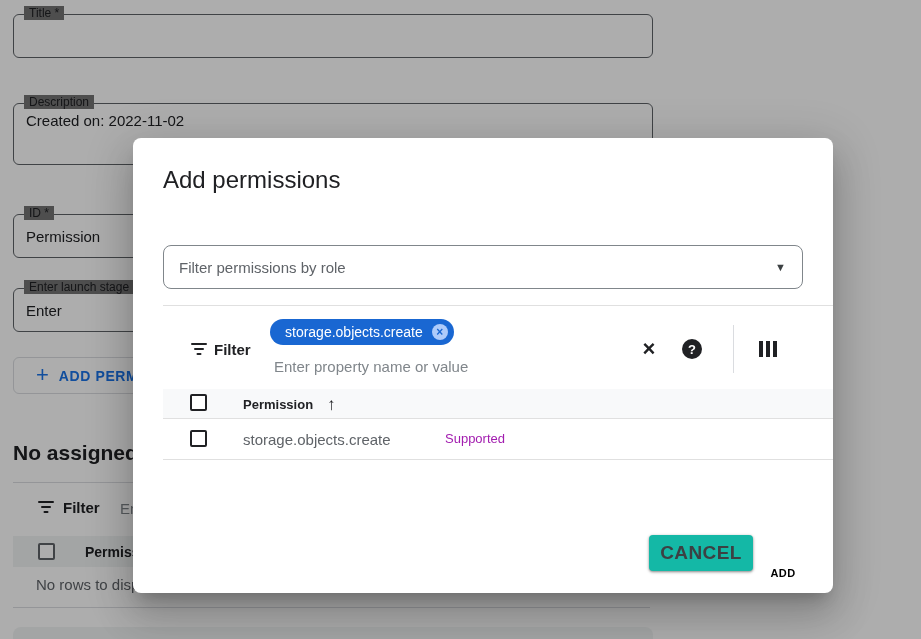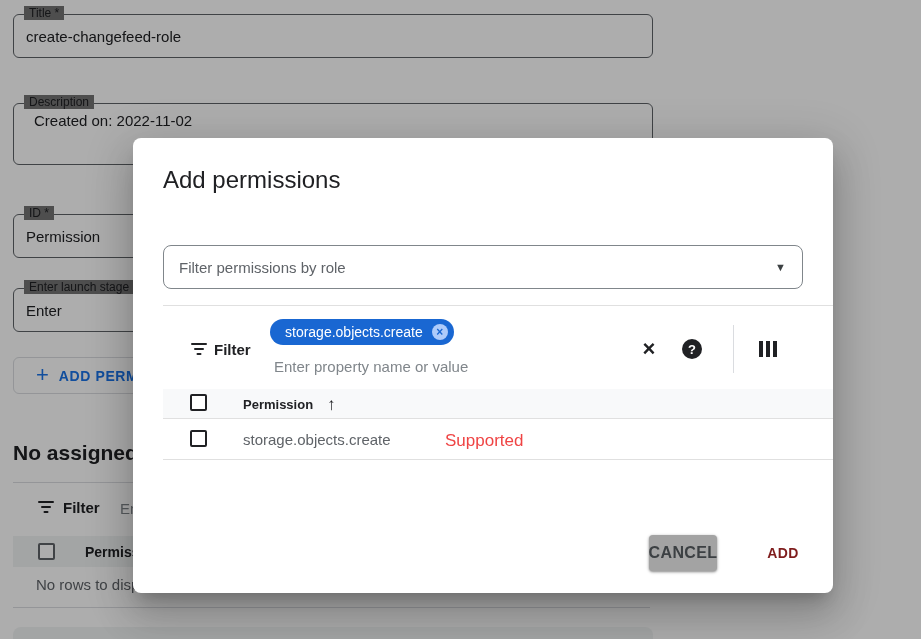--- a/index.html
+++ b/index.html
@@ -4,21 +4,21 @@
 <style>
   * { margin:0; padding:0; box-sizing:border-box; }
   html,body { background:#e8e8e8; }
   body { font-family:"Liberation Sans", sans-serif; }
   .page { position:relative; width:921px; height:639px; background:#ffffff; overflow:hidden; }
 
   
   .field { position:absolute; background:#fff; border:1px solid #5f6368; border-radius:6px; }
   .field .flabel { position:absolute; top:-9px; left:10px; background:#737373; padding:0 5px; font-size:12px; color:#202124; white-space:nowrap; }
   .field .fvalue { position:absolute; left:12px; top:50%; transform:translateY(-50%); font-size:15px; color:#202124; white-space:nowrap; }
-  .field .fvalue.top { top:8px; transform:none;margin-left:8px; }
+  .field .fvalue.top { top:8px; transform:none; }
   .char-counter { position:absolute; left:340px; top:64px; width:300px; text-align:right; font-size:13px; color:#5f6368; }
   .bg-add-btn { position:absolute; left:13px; top:357px; width:300px; height:37px; border:1px solid #dadce0; border-radius:6px; background:#fff; display:flex; align-items:center; gap:10px; padding-left:22px; color:#1a73e8; }
   .bg-add-btn .plus { font-size:22px; font-weight:400; line-height:1; margin-top:-2px; }
   .bg-add-btn .btxt { font-size:14px; font-weight:700; letter-spacing:0.6px; }
   .bg-heading { position:absolute; left:13px; top:441px; font-size:21px; font-weight:700; color:#202124; white-space:nowrap; }
   .divider { position:absolute; height:1px; background:#dadce0; }
   .bg-filter-row { position:absolute; left:13px; top:495px; width:640px; height:28px; }
   .bg-filter-row .flt-label { position:absolute; left:50px; top:4px; font-size:15px; font-weight:700; color:#202124; }
   .bg-filter-row .flt-ph { position:absolute; left:107px; top:5px; font-size:15px; color:#80868b; white-space:nowrap; }
   .bg-thead { position:absolute; left:13px; top:536px; width:640px; height:31px; background:#f1f3f4; }
@@ -58,35 +58,34 @@
   .cols-icon { position:absolute; left:626px; top:203px; width:19px; height:16px; display:flex; gap:3px; }
   .cols-icon i { display:block; width:4px; height:16px; background:#202124; }
   .dlg-thead { position:absolute; left:30px; top:251px; width:670px; height:30px; background:#f8f9fa; border-bottom:1px solid #e0e0e0; }
   .dlg-thead .cb { position:absolute; left:27px; top:5px; }
   .th-perm { position:absolute; left:80px; top:7px; font-size:13px; font-weight:700; color:#202124; display:flex; align-items:center; gap:14px; }
   .th-perm .sort { font-size:17px; font-weight:700; color:#202124; line-height:1; }
   .th-status { position:absolute; left:282px; top:7px; font-size:13px; font-weight:700; color:#202124;margin-top:36px; }
   .dlg-trow { position:absolute; left:30px; top:281px; width:670px; height:41px; border-bottom:1px solid #e0e0e0; background:#fff; }
   .dlg-trow .cb { position:absolute; left:27px; top:11px; }
   .td-perm { position:absolute; left:80px; top:12px; font-size:15px; color:#5f6368; }
-  .td-status { position:absolute; left:282px; top:12px; font-size:17px; color:#ef4444; }
-  .btn-cancel { position:absolute; left:516px; top:397px; width:68px; height:36px; background:#a3a3a3; border:none; border-radius:4px;
+  .td-status { position:absolute; left:282px; top:12px; font-size:13px; color:#a21caf; }
+  .btn-cancel { position:absolute; left:516px; top:397px; width:104px; height:36px; background:#14b8a6; border:none; border-radius:4px;
                 box-shadow:0 1px 2px rgba(0,0,0,0.3), 0 1px 3px 1px rgba(0,0,0,0.15); font-family:inherit;
-                font-size:16px; font-weight:700; letter-spacing:0.4px; color:#3c4043; display:flex; align-items:center; justify-content:center; }
-  .btn-add { position:absolute; left:618px; top:397px; width:64px; height:36px; background:none; border:none; font-family:inherit;
-             font-size:14px; font-weight:700; letter-spacing:0.4px; color:#7f1d1d; display:flex; align-items:center; justify-content:center; }
+                font-size:19px; font-weight:700; letter-spacing:0.4px; color:#3c4043; display:flex; align-items:center; justify-content:center; }
+  .btn-add { position:absolute; left:618px; top:417px; width:64px; height:36px; background:none; border:none; font-family:inherit;
+             font-size:11px; font-weight:700; letter-spacing:0.4px; color:#000000; display:flex; align-items:center; justify-content:center; }
 </style>
 </head>
 <body>
 
 <div class="page">
 
   <div class="field" style="left:13px; top:14px; width:640px; height:44px;">
     <span class="flabel">Title *</span>
-    <span class="fvalue">create-changefeed-role</span>
   </div>
 
   <div class="field" style="left:13px; top:103px; width:640px; height:62px;">
     <span class="flabel">Description</span>
     <span class="fvalue top">Created on: 2022-11-02</span>
   </div>
 
   <div class="field" style="left:13px; top:214px; width:640px; height:44px;">
     <span class="flabel">ID *</span>
     <span class="fvalue">Permission</span>

